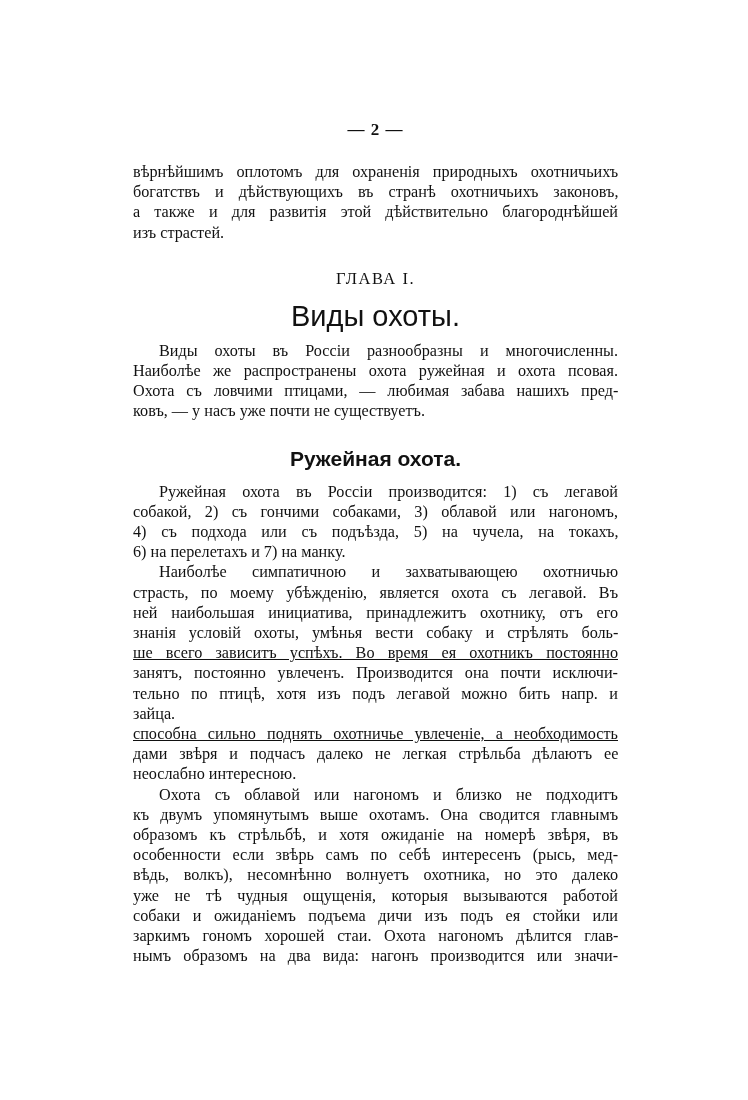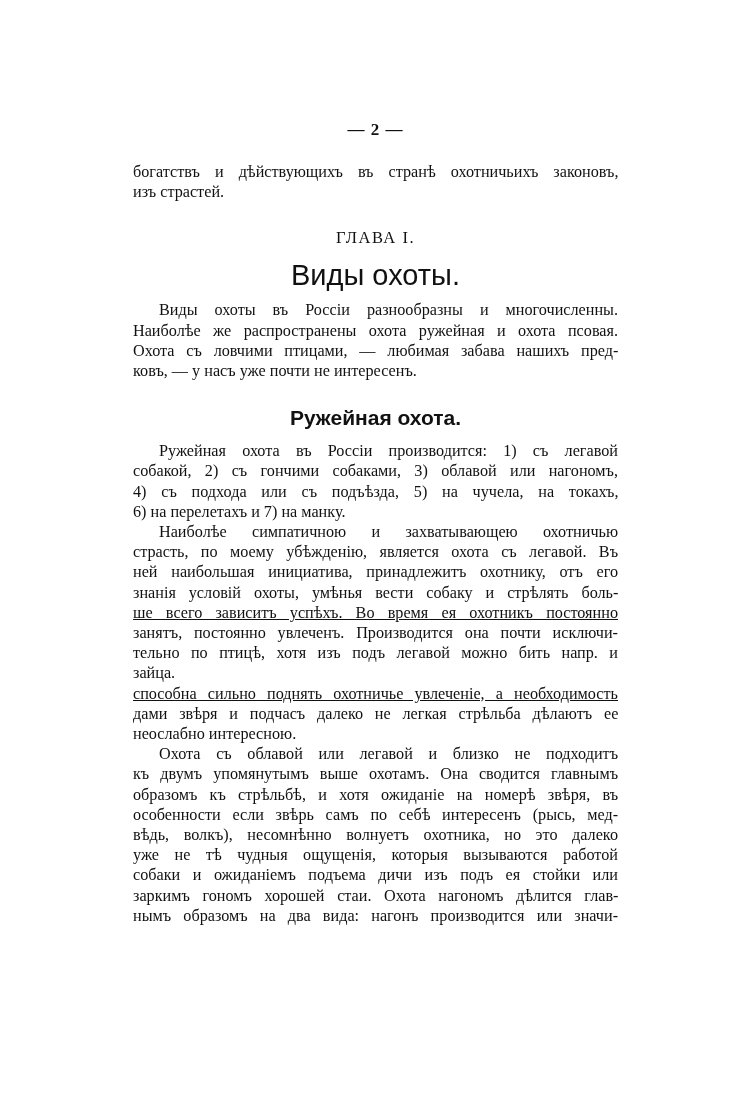--- a/index.html
+++ b/index.html
@@ -30,33 +30,35 @@
   .first-line { padding-left: 26px; }
 </style>
 </head>
 <body>
 
 <div class="page">
 
   <div class="pagenum">— 2 —</div>
 
   <div class="para">
+    <span class="line" style="display: block; white-space: nowrap; word-spacing: 9px;">вѣрнѣйшимъ оплотомъ для охраненія природныхъ охотничьихъ</span>
     <span class="line" style="display: block; white-space: nowrap; word-spacing: 11px;">богатствъ и дѣйствующихъ въ странѣ охотничьихъ законовъ,</span>
+    <span class="line" style="display: block; white-space: nowrap; word-spacing: 10px;">а также и для развитія этой дѣйствительно благороднѣйшей</span>
     <span class="line last">изъ страстей.</span>
   </div>
 
   <div class="chapter">ГЛАВА I.</div>
 
   <div class="h-sans section-title-1">Виды охоты.</div>
 
   <div class="para">
     <span class="line first-line" style="display: block; white-space: nowrap; word-spacing: 8.66667px;">Виды охоты въ Россіи разнообразны и многочисленны.</span>
     <span class="line" style="display: block; white-space: nowrap; word-spacing: 8.28571px;">Наиболѣе же распространены охота ружейная и охота псовая.</span>
     <span class="line" style="display: block; white-space: nowrap; word-spacing: 7.75px;">Охота съ ловчими птицами, — любимая забава нашихъ пред-</span>
-    <span class="line last">ковъ, — у насъ уже почти не интересенъ.</span>
+    <span class="line last">ковъ, — у насъ уже почти не существуетъ.</span>
   </div>
 
   <div class="h-sans section-title-2">Ружейная охота.</div>
 
   <div class="para">
     <span class="line first-line" style="display: block; white-space: nowrap; word-spacing: 8.42857px;">Ружейная охота въ Россіи производится: 1) съ легавой</span>
     <span class="line" style="display: block; white-space: nowrap; word-spacing: 9.25px;">собакой, 2) съ гончими собаками, 3) облавой или нагономъ,</span>
     <span class="line" style="display: block; white-space: nowrap; word-spacing: 10.7px;">4) съ подхода или съ подъѣзда, 5) на чучела, на токахъ,</span>
     <span class="line last">6) на перелетахъ и 7) на манку.</span>
   </div>
@@ -72,21 +74,21 @@
     <span class="line last">зайца.</span>
   </div>
 
   <div class="para">
     <span class="line" style="display: block; white-space: nowrap; word-spacing: 7px; text-decoration: underline;">способна сильно поднять охотничье увлеченіе, а необходимость</span>
     <span class="line" style="display: block; white-space: nowrap; word-spacing: 7.77778px;">дами звѣря и подчасъ далеко не легкая стрѣльба дѣлаютъ ее</span>
     <span class="line last">неослабно интересною.</span>
   </div>
 
   <div class="para">
-    <span class="line first-line" style="display: block; white-space: nowrap; word-spacing: 6.875px;">Охота съ облавой или легавой и близко не подходитъ</span>
+    <span class="line first-line" style="display: block; white-space: nowrap; word-spacing: 6.875px;">Охота съ облавой или нагономъ и близко не подходитъ</span>
     <span class="line" style="display: block; white-space: nowrap; word-spacing: 7px;">къ двумъ упомянутымъ выше охотамъ. Она сводится главнымъ</span>
     <span class="line" style="display: block; white-space: nowrap; word-spacing: 8.22222px;">образомъ къ стрѣльбѣ, и хотя ожиданіе на номерѣ звѣря, въ</span>
     <span class="line" style="display: block; white-space: nowrap; word-spacing: 7.625px;">особенности если звѣрь самъ по себѣ интересенъ (рысь, мед-</span>
     <span class="line" style="display: block; white-space: nowrap; word-spacing: 10.4286px;">вѣдь, волкъ), несомнѣнно волнуетъ охотника, но это далеко</span>
     <span class="line" style="display: block; white-space: nowrap; word-spacing: 11.4286px;">уже не тѣ чудныя ощущенія, которыя вызываются работой</span>
     <span class="line" style="display: block; white-space: nowrap; word-spacing: 8.44444px;">собаки и ожиданіемъ подъема дичи изъ подъ ея стойки или</span>
     <span class="line" style="display: block; white-space: nowrap; word-spacing: 8.57143px;">заркимъ гономъ хорошей стаи. Охота нагономъ дѣлится глав-</span>
     <span class="line" style="display: block; white-space: nowrap; word-spacing: 8.125px;">нымъ образомъ на два вида: нагонъ производится или значи-</span>
   </div>
 

